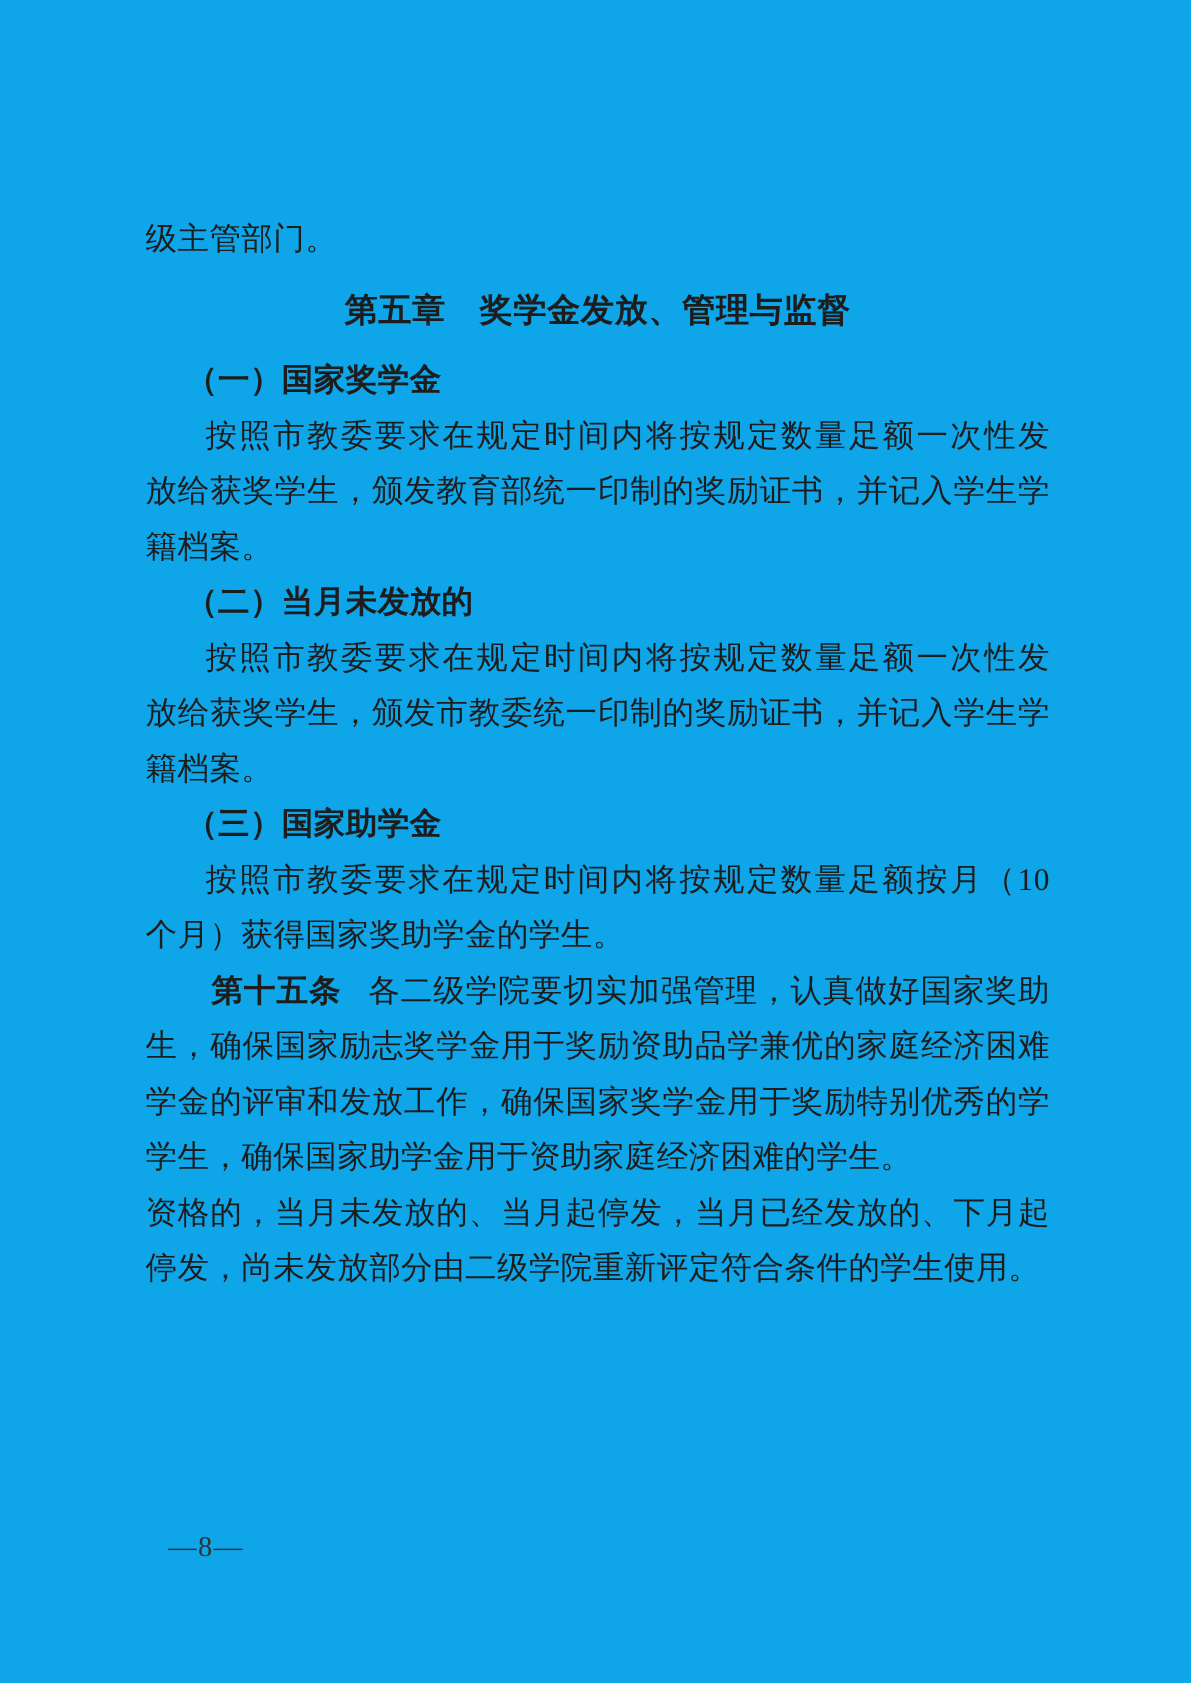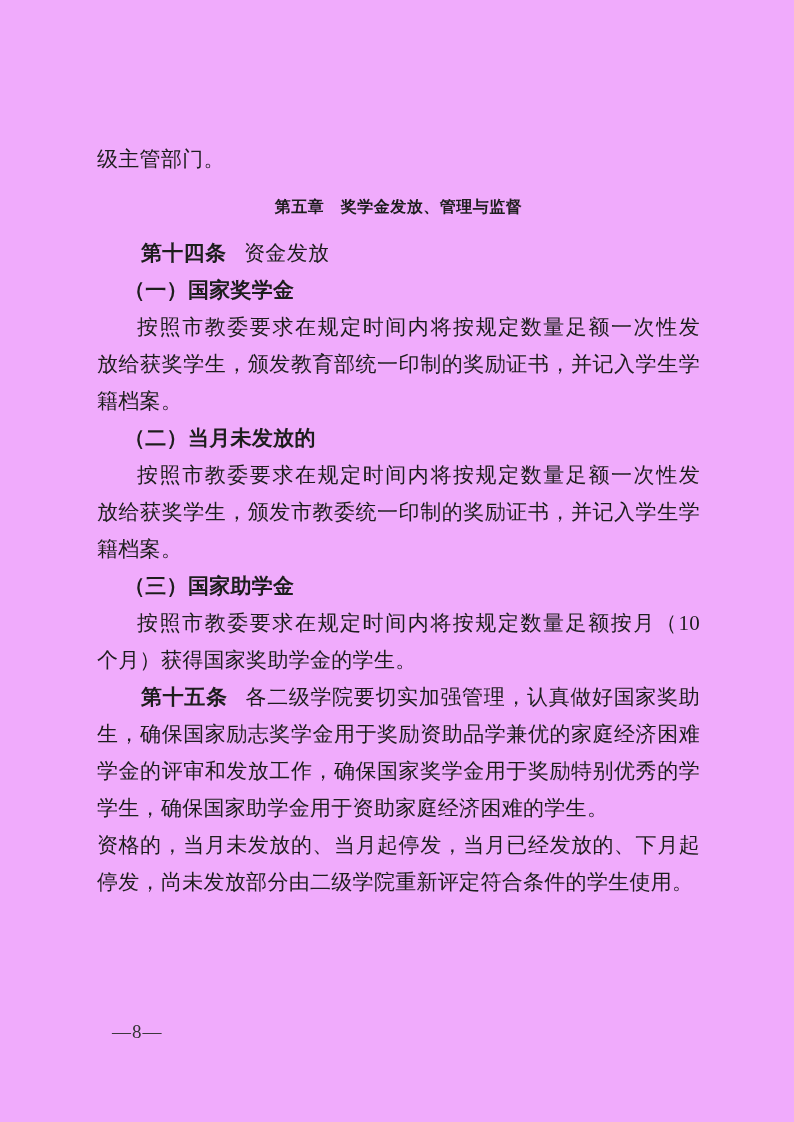--- a/index.html
+++ b/index.html
@@ -1,19 +1,19 @@
 <!DOCTYPE html>
 <html><head>
 <meta charset="utf-8">
 <style>
   html,body{margin:0;padding:0;background:#ffffff;}
   .page{
     position:relative;
     width:794px;height:1122px;
-    background:#f0abfc;
+    background:#0ea5e9;
     color:#1d1d1d;
     font-family:"Liberation Serif","DejaVu Serif",serif;
     overflow:hidden;
   }
   .content{
     position:absolute;
     left:97px;
     width:603px;
     top:0;
     padding-top:141px;
@@ -28,21 +28,21 @@
     text-align:justify;
     text-align-last:justify;
   }
   .ind{text-indent:40px;}
   .ind-art{text-indent:44px;}
   .ind-item{text-indent:27px;}
   .item-heading{font-weight:bold;}
   .chapter{
     font-family:"Liberation Sans","DejaVu Sans",sans-serif;
     font-weight:700;
-    font-size:16px;
+    font-size:22px;
     line-height:37px;
     height:37px;
     text-align:center;
     margin:10px 0;
     letter-spacing:0.5px;
   }
   .art-num{font-weight:bold;}
   .art-text{margin-left:0.85em;}
   .footer{
     position:absolute;
@@ -57,21 +57,20 @@
 </head>
 <body>
 
 <div class="page">
   <div class="content">
 
     <div class="line">级主管部门。</div>
 
     <div class="chapter">第五章　奖学金发放、管理与监督</div>
 
-    <div class="line ind-art"><span class="art-num">第十四条</span><span class="art-text">资金发放</span></div>
 
     <div class="line ind-item item-heading">（一）国家奖学金</div>
     <div class="line ind fill">按照市教委要求在规定时间内将按规定数量足额一次性发</div>
     <div class="line fill">放给获奖学生，颁发教育部统一印制的奖励证书，并记入学生学</div>
     <div class="line">籍档案。</div>
 
     <div class="line ind-item item-heading">（二）当月未发放的</div>
     <div class="line ind fill">按照市教委要求在规定时间内将按规定数量足额一次性发</div>
     <div class="line fill">放给获奖学生，颁发市教委统一印制的奖励证书，并记入学生学</div>
     <div class="line">籍档案。</div>

